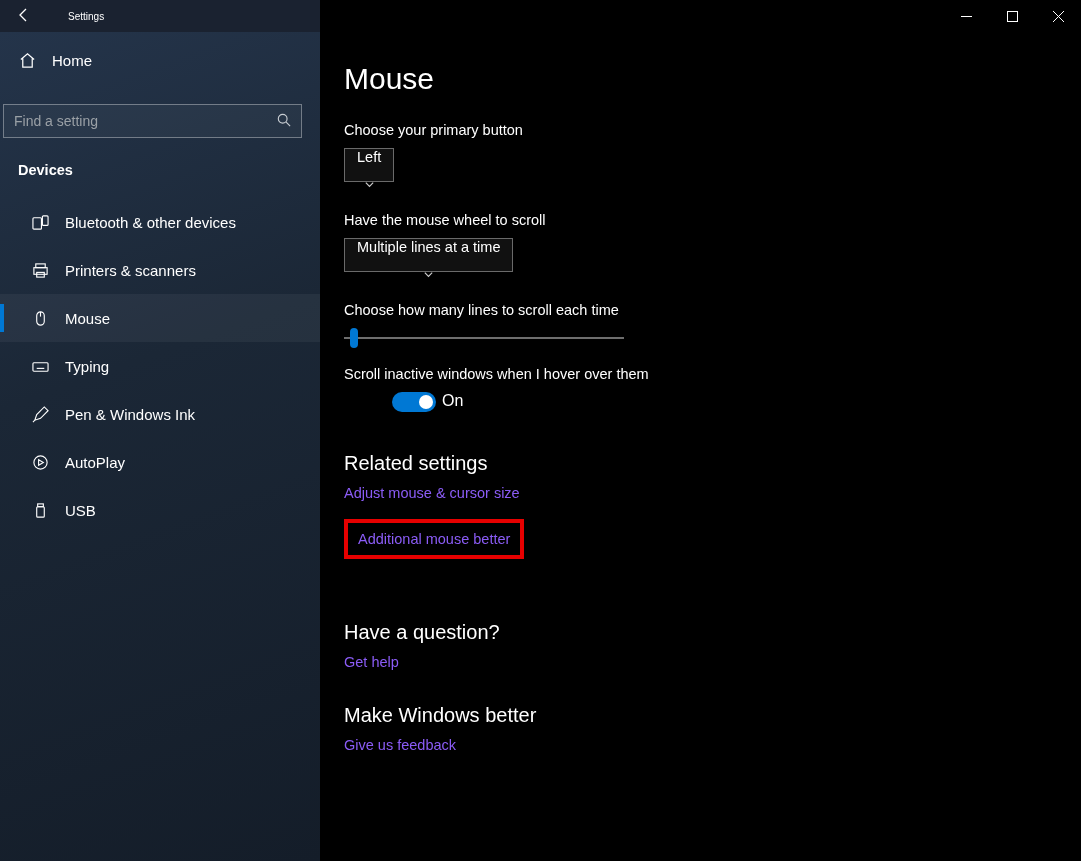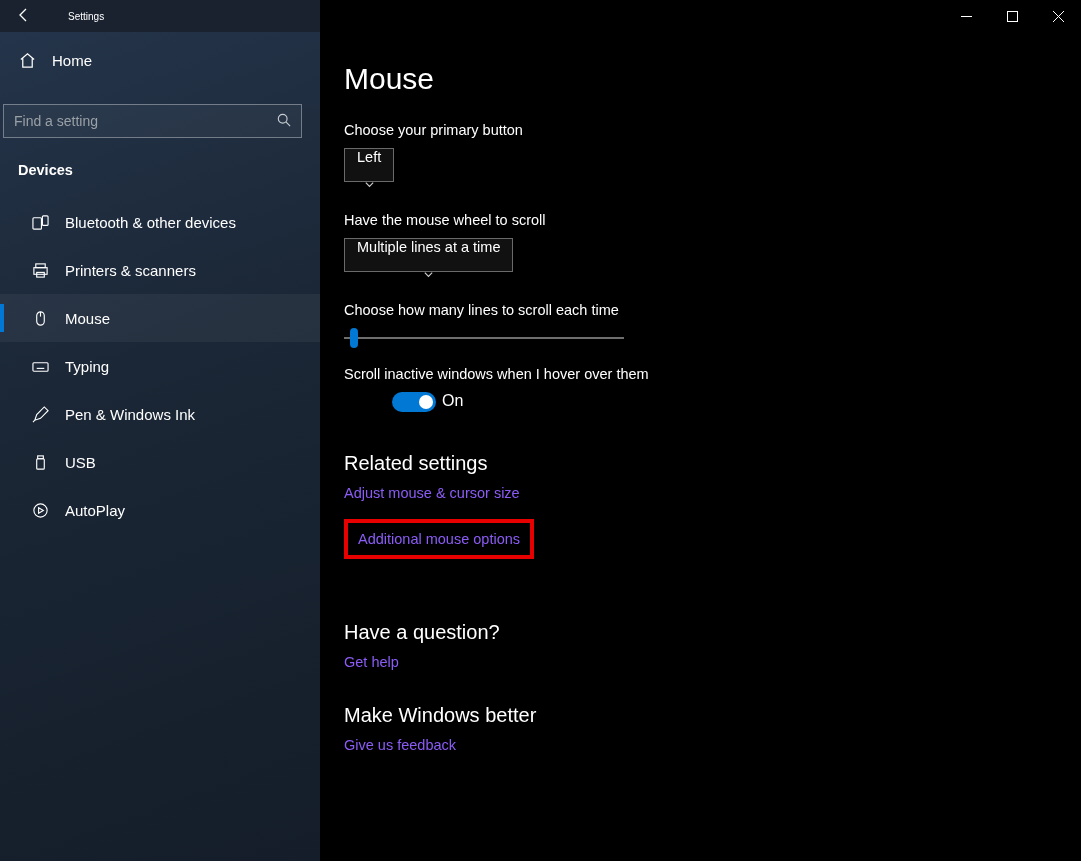--- a/index.html
+++ b/index.html
@@ -329,35 +329,35 @@
                 <path d="M3 15 L5 9 L13 1 L17 5 L9 13 Z"></path>
                 <path d="M3 15 L1 17"></path>
               </svg>
           </span>
           <span>Pen &amp; Windows Ink</span>
         </div>
 
         <div class="nav-item">
           <span class="icon-slot">
             <svg width="17" height="17" viewBox="0 0 18 18" stroke-width="1.2">
+                <circle cx="9" cy="9" r="7"></circle>
+                <path d="M7 6 L12 9 L7 12 Z"></path>
+              </svg>
+          </span>
+          <span>AutoPlay</span>
+        </div>
+
+        <div class="nav-item">
+          <span class="icon-slot">
+            <svg width="17" height="17" viewBox="0 0 18 18" stroke-width="1.2">
                 <rect x="6" y="2" width="6" height="3"></rect>
                 <rect x="5" y="5" width="8" height="11" rx="1"></rect>
               </svg>
           </span>
           <span>USB</span>
-        </div>
-
-        <div class="nav-item">
-          <span class="icon-slot">
-            <svg width="17" height="17" viewBox="0 0 18 18" stroke-width="1.2">
-                <circle cx="9" cy="9" r="7"></circle>
-                <path d="M7 6 L12 9 L7 12 Z"></path>
-              </svg>
-          </span>
-          <span>AutoPlay</span>
         </div>
 
       </div>
     </div>
 
     <div class="content">
 
       <h1 class="page-title">Mouse</h1>
 
       <div class="setting-label">Choose your primary button</div>
@@ -391,21 +391,21 @@
         <div class="toggle">
           <div class="knob"></div>
         </div>
         <span>On</span>
       </div>
 
       <div class="group">
         <h2 class="section">Related settings</h2>
         <span class="link">Adjust mouse &amp; cursor size</span>
         <div class="highlight-box">
-          <span class="link">Additional mouse options</span>
+          <span class="link">Additional mouse better</span>
         </div>
       </div>
 
       <div class="group">
         <h2 class="section">Have a question?</h2>
         <span class="link">Get help</span>
       </div>
 
       <div class="group">
         <h2 class="section">Make Windows better</h2>

